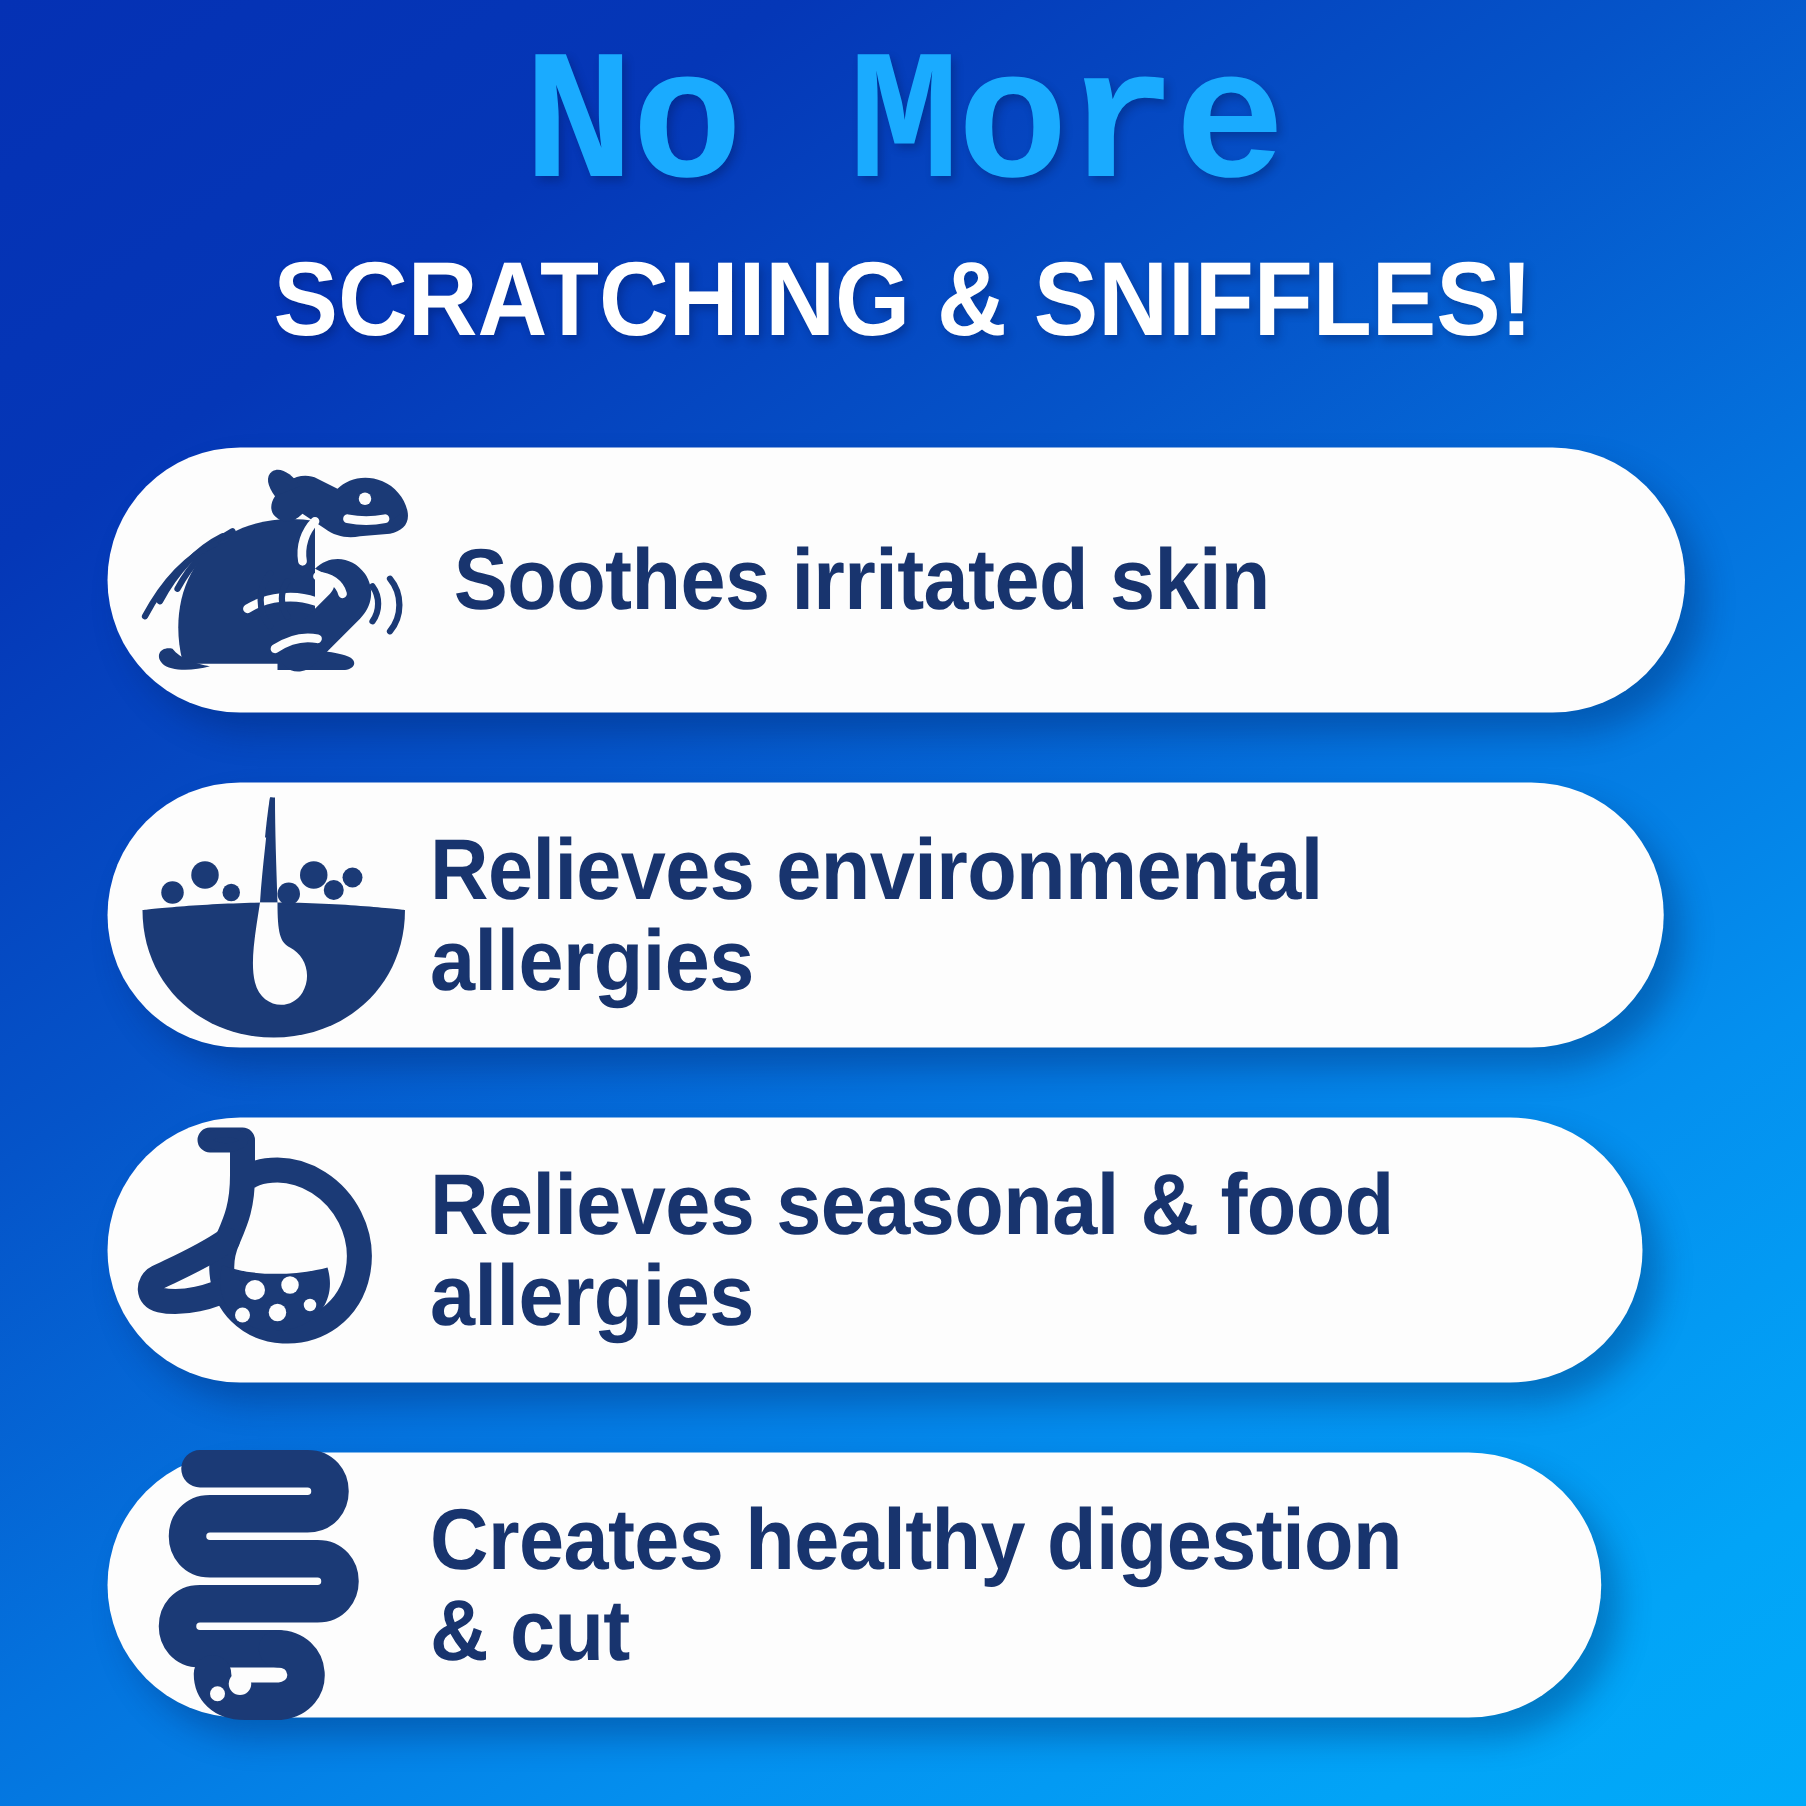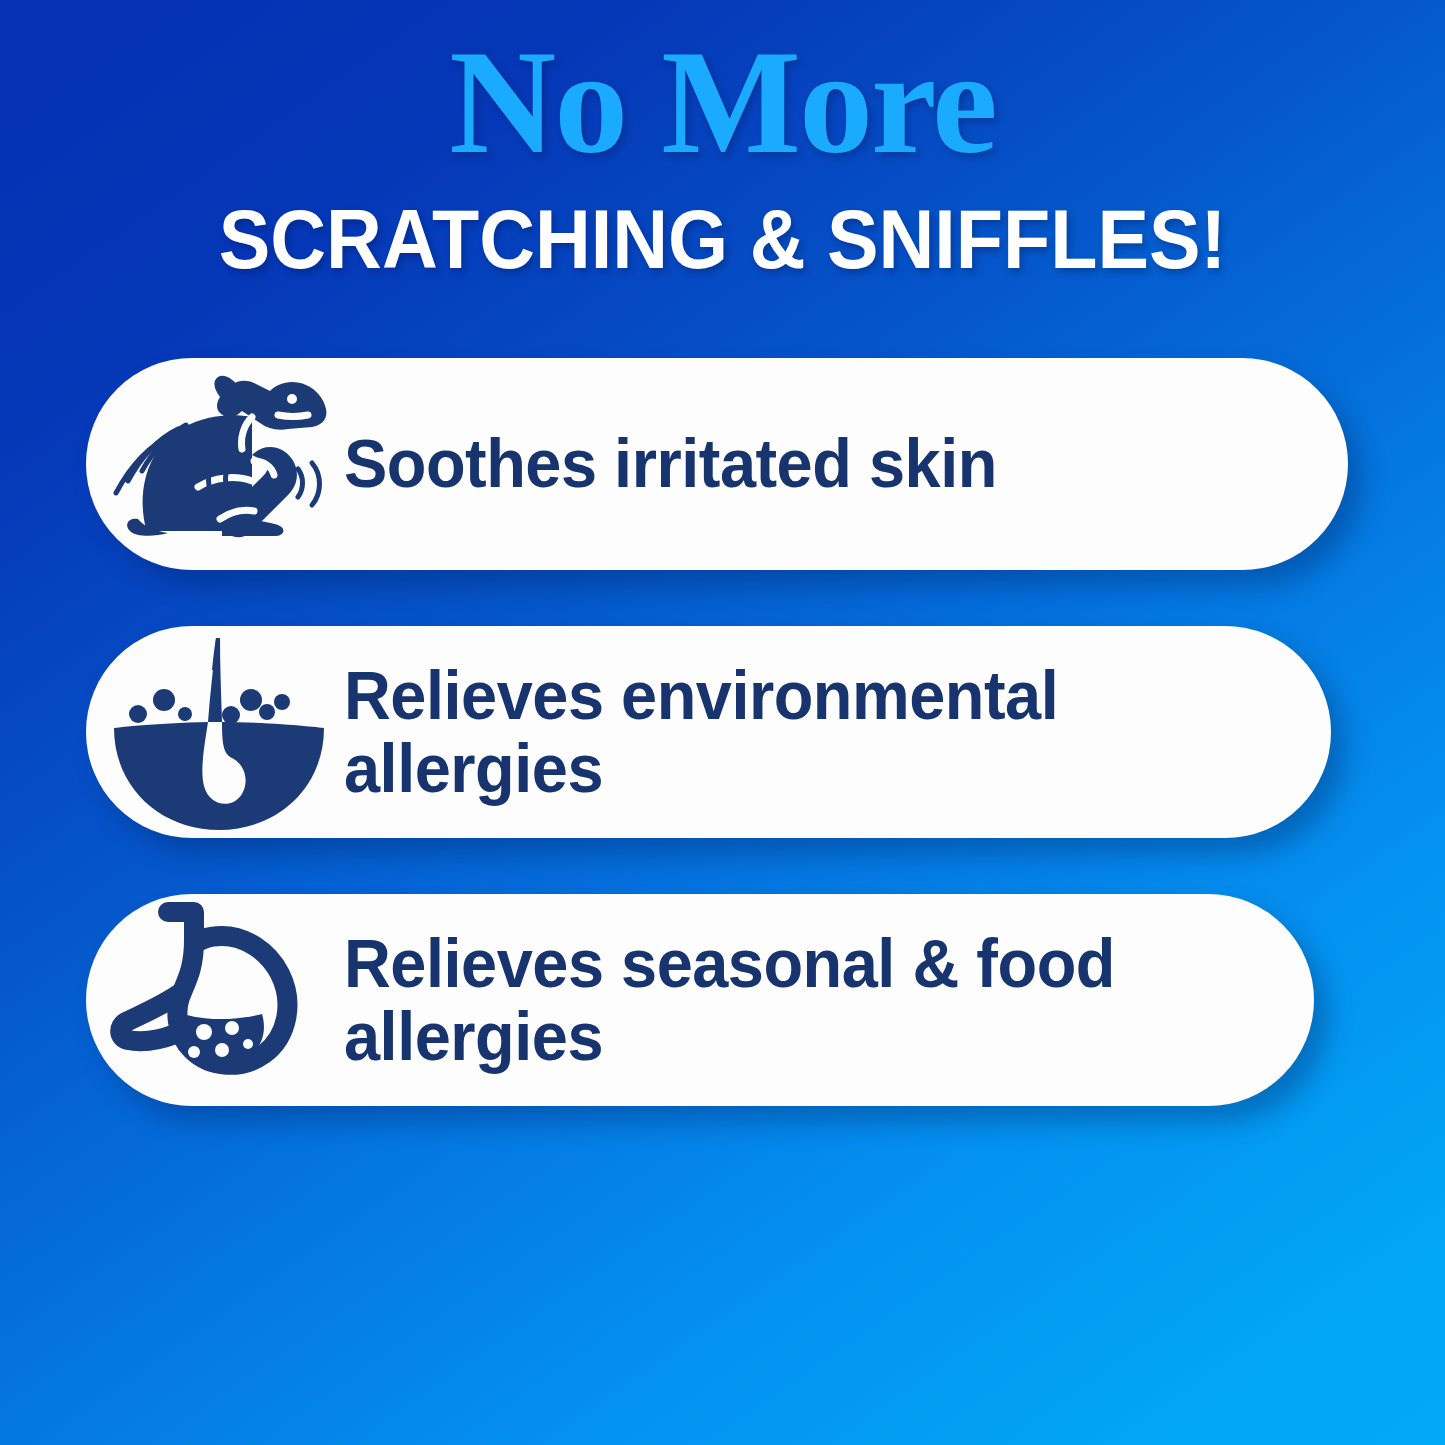--- a/index.html
+++ b/index.html
@@ -31,21 +31,21 @@
   .header {
     position: absolute;
     left: 0;
     right: 0;
     top: 30px;
     text-align: center;
   }
 
   .title-main {
     display: block;
-    font-family: Liberation Serif, serif;
+    font-family: Liberation Mono, monospace;
     font-weight: bold;
     font-size: 148px;
     line-height: 0.98;
     letter-spacing: -2px;
     color: #1aabff;
     text-shadow: 3px 4px 7px rgba(0, 20, 70, 0.30);
   }
 
   .title-sub {
     display: block;
@@ -73,21 +73,21 @@
     display: flex;
     align-items: center;
     background: #fdfdfd;
     border-radius: 9999px;
     box-shadow: 14px 16px 26px rgba(2, 30, 92, 0.33);
     margin-bottom: 56px;
     min-height: 212px;
     box-sizing: border-box;
   }
 
-  .card.w1 { width: 1262px; }
+  .card.w1 { width: 1262px; gap: 19px; }
   .card.w2 { width: 1245px; align-items: center; }
   .card.w3 { width: 1228px; }
   .card.w4 { width: 1195px; }
 
   .card-icon {
     position: relative;
     flex: 0 0 auto;
     width: 250px;
     height: 212px;
     margin-left: 8px;
@@ -225,15 +225,36 @@
             <circle cx="136" cy="144" r="5"></circle>
           </g>
         </svg>
       </div>
       <div class="card-text">
         <span class="line">Relieves seasonal &amp; food</span>
         <span class="line">allergies</span>
       </div>
     </div>
 
+    <div class="card w4">
+      <div class="card-icon">
+        <svg width="230" height="215" viewBox="0 0 230 215" aria-hidden="true">
+          <g fill="none" stroke="#1b3a76" stroke-width="30" stroke-linecap="round" stroke-linejoin="round">
+
+            <path d="M56 14 L142 14 C166 14 166 50 142 50 L64 50 C40 50 40 86 64 86 L150 86 C174 86 174 122 150 122 L56 122 C32 122 32 158 56 158 L118 158"></path>
+          </g>
+
+          <path d="M118 158 C146 158 150 196 120 200 L92 200 C74 200 66 190 66 178" fill="none" stroke="#1b3a76" stroke-width="30" stroke-linecap="round" stroke-linejoin="round"></path>
+
+          <g fill="#fdfdfd">
+            <circle cx="88" cy="186" r="9"></circle>
+            <circle cx="70" cy="194" r="6"></circle>
+          </g>
+        </svg>
+      </div>
+      <div class="card-text">
+        <span class="line">Creates healthy digestion</span>
+        <span class="line">&amp; cut</span>
+      </div>
+    </div>
 
   </div>
 </div>
 
 </body></html>

